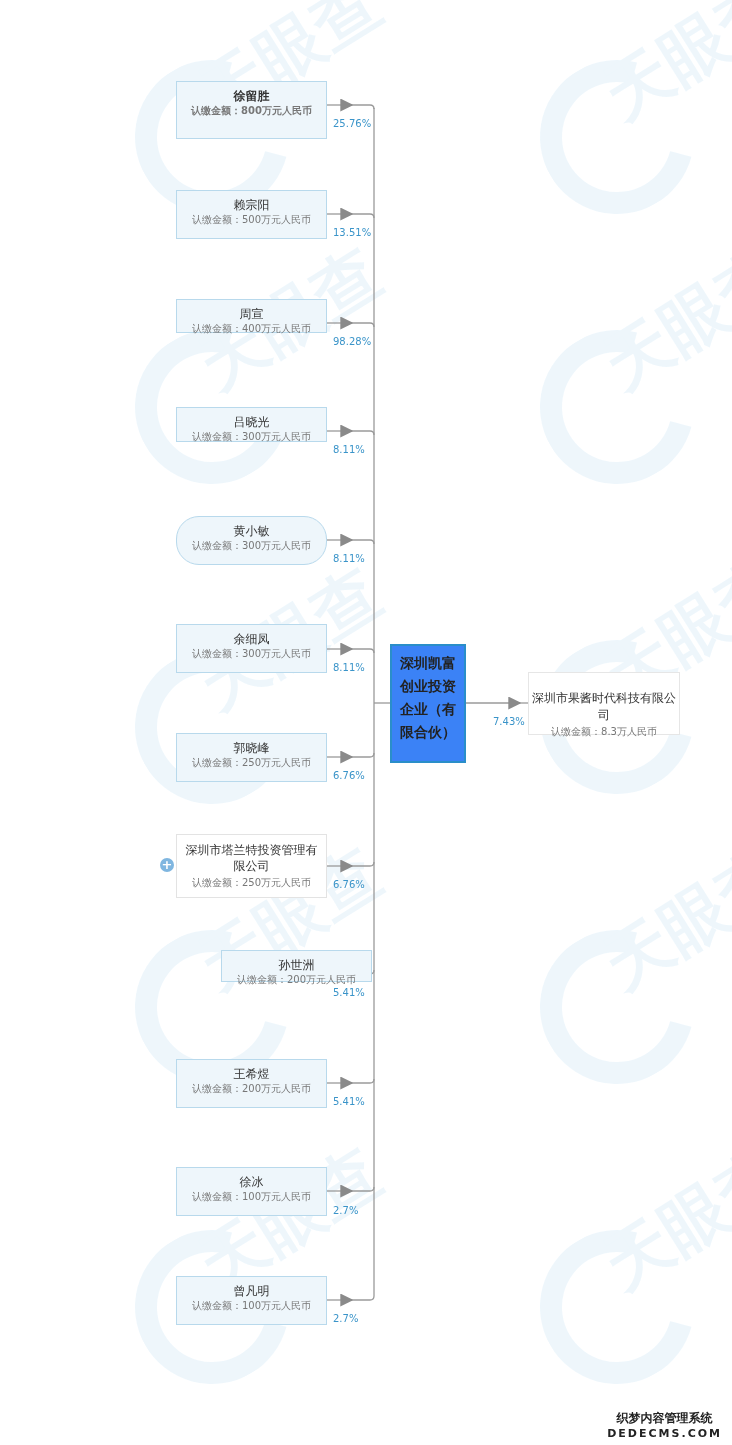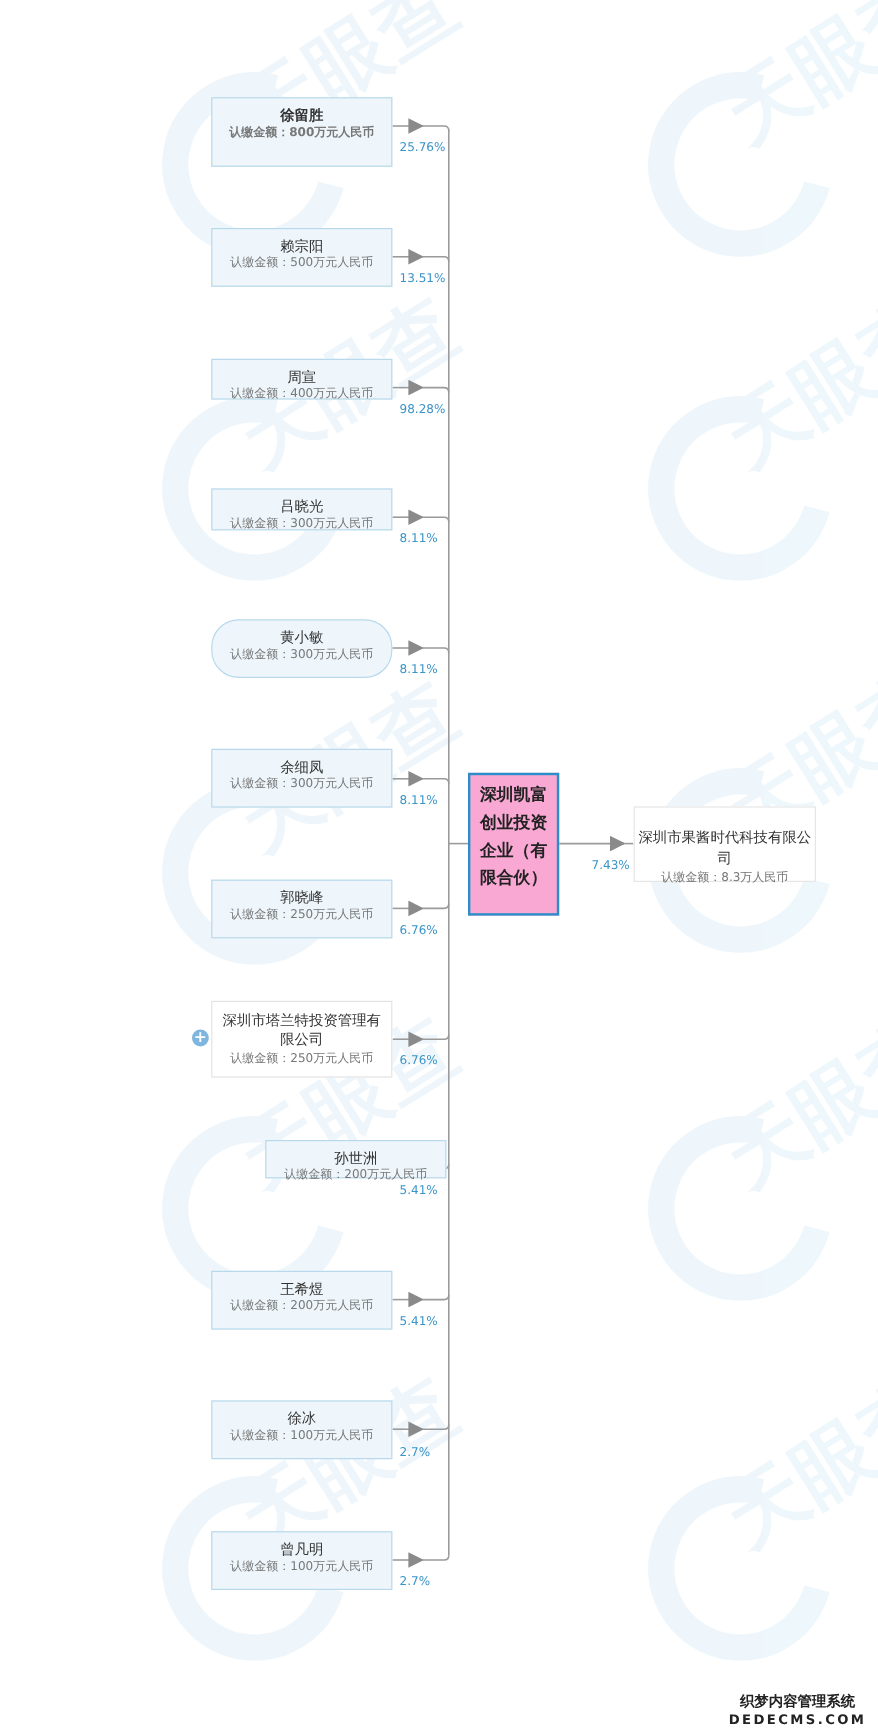--- a/index.html
+++ b/index.html
@@ -11,21 +11,21 @@
   .wm .txt { position:absolute; left:95px; top:-10px; font-size:66px; font-weight:bold; color:#1a8fd6;
              transform:rotate(-32deg); transform-origin:left bottom; white-space:nowrap; }
   svg.lines { position:absolute; left:0; top:0; }
   .node { position:absolute; left:176px; width:151px; background:#eef6fb; border:1px solid #b8d9ec;
           box-sizing:border-box; text-align:center; color:#333; }
   .node .nm { font-size:12px; line-height:16px; margin-top:6px; }
   .node .amt { font-size:10px; line-height:14px; color:#777; }
   .node.white { background:#fff; border-color:#e3e3e3; }
   .pct { position:absolute; font-size:10px; color:#3a94c9; }
   .center { position:absolute; left:390px; top:644px; width:76px; height:119px; border:2px solid #2a8ec9;
-            box-sizing:border-box; background:#f9a8d4; font-size:14px; font-weight:bold; color:#222;
+            box-sizing:border-box; background:#3b82f6; font-size:14px; font-weight:bold; color:#222;
             line-height:23px; padding:6px 8px; word-break:break-all; }
   .target { position:absolute; left:528px; top:672px; width:152px; height:63px; border:1px solid #e6e6e6;
             background:#fff; box-sizing:border-box; text-align:center; color:#333; }
   .target .nm { font-size:12px; line-height:17px; margin-top:17px; }
   .target .amt { font-size:10px; color:#777; line-height:16px; }
   .plus { position:absolute; left:160px; top:858px; width:14px; height:14px; border-radius:50%;
           background:#7fb6e0; color:#fff; font-size:13px; line-height:14px; text-align:center; font-weight:bold; }
   .footer { position:absolute; right:10px; top:1410px; text-align:center; }
   .footer .a { font-size:12px; font-weight:bold; color:#222; letter-spacing:0px; }
   .footer .b { font-size:11px; font-weight:bold; color:#222; letter-spacing:2px; }

